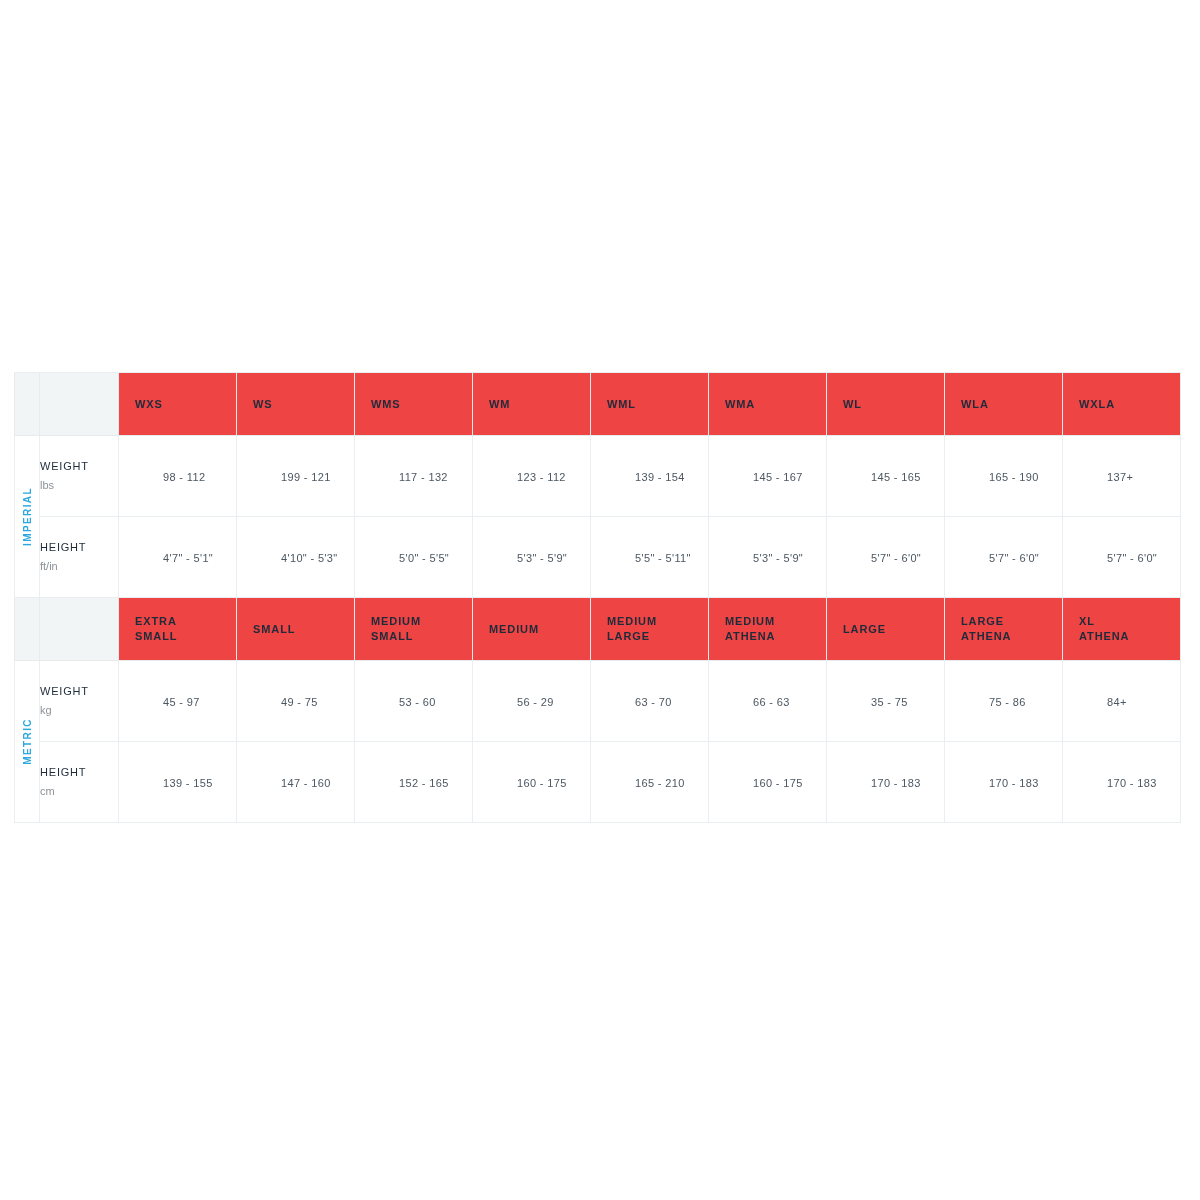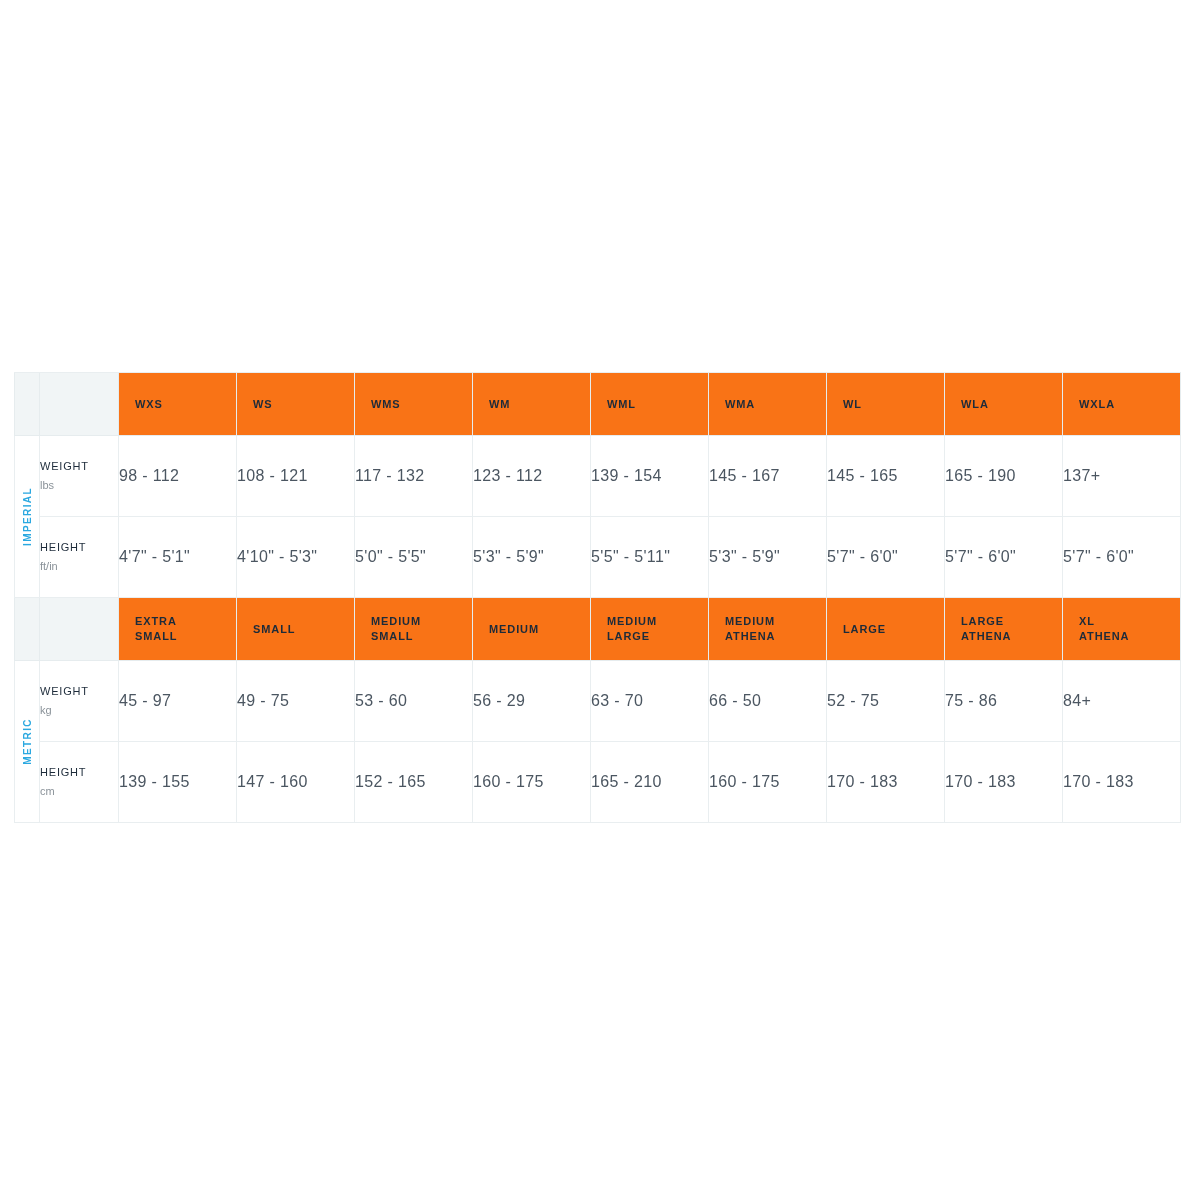--- a/index.html
+++ b/index.html
@@ -42,21 +42,21 @@
 
   table.sizes td {
     border: 1px solid #e9eef0;
     padding: 0;
     vertical-align: middle;
     background: #ffffff;
   }
 
   
   tr.head-row td {
-    background: #f97316;
+    background: #ef4444;
     border-color: #e6ecee;
     height: 62px;
   }
   tr.head-row td.axis-blank,
   tr.head-row td.metric-blank {
     background: #f1f5f6;
   }
   .size-head {
     font-size: 11px;
     font-weight: bold;
@@ -120,24 +120,25 @@
     line-height: 20px;
     display: block;
   }
 
   
   td.value-cell {
     padding: 0 0 0 16px;
     height: 80px;
   }
   .value-text {
-    font-size: 16px;
+    font-size: 11px;
     color: #4b5661;
     letter-spacing: 0.35px;
     white-space: nowrap;
+    margin-left: 44px;
   }
 
   
   td.axis-blank {
     border-left: 0;
     border-top: 0;
     border-bottom: 0;
     border-right: 1px solid #e9eef0;
   }
 
@@ -229,21 +230,21 @@
           <td class="axis-cell top-edge" rowspan="2">
             <div class="axis-label">
               <span>IMPERIAL</span>
             </div>
           </td>
           <td class="metric-cell">
             <span class="metric-name">WEIGHT</span>
             <span class="metric-unit">lbs</span>
           </td>
           <td class="value-cell"><span class="value-text">98 - 112</span></td>
-          <td class="value-cell"><span class="value-text">108 - 121</span></td>
+          <td class="value-cell"><span class="value-text">199 - 121</span></td>
           <td class="value-cell"><span class="value-text">117 - 132</span></td>
           <td class="value-cell"><span class="value-text">123 - 112</span></td>
           <td class="value-cell"><span class="value-text">139 - 154</span></td>
           <td class="value-cell"><span class="value-text">145 - 167</span></td>
           <td class="value-cell"><span class="value-text">145 - 165</span></td>
           <td class="value-cell"><span class="value-text">165 - 190</span></td>
           <td class="value-cell"><span class="value-text">137+</span></td>
         </tr>
 
         <tr>
@@ -326,22 +327,22 @@
           </td>
           <td class="metric-cell">
             <span class="metric-name">WEIGHT</span>
             <span class="metric-unit">kg</span>
           </td>
           <td class="value-cell"><span class="value-text">45 - 97</span></td>
           <td class="value-cell"><span class="value-text">49 - 75</span></td>
           <td class="value-cell"><span class="value-text">53 - 60</span></td>
           <td class="value-cell"><span class="value-text">56 - 29</span></td>
           <td class="value-cell"><span class="value-text">63 - 70</span></td>
-          <td class="value-cell"><span class="value-text">66 - 50</span></td>
-          <td class="value-cell"><span class="value-text">52 - 75</span></td>
+          <td class="value-cell"><span class="value-text">66 - 63</span></td>
+          <td class="value-cell"><span class="value-text">35 - 75</span></td>
           <td class="value-cell"><span class="value-text">75 - 86</span></td>
           <td class="value-cell"><span class="value-text">84+</span></td>
         </tr>
 
         <tr>
           <td class="metric-cell">
             <span class="metric-name">HEIGHT</span>
             <span class="metric-unit">cm</span>
           </td>
           <td class="value-cell"><span class="value-text">139 - 155</span></td>

